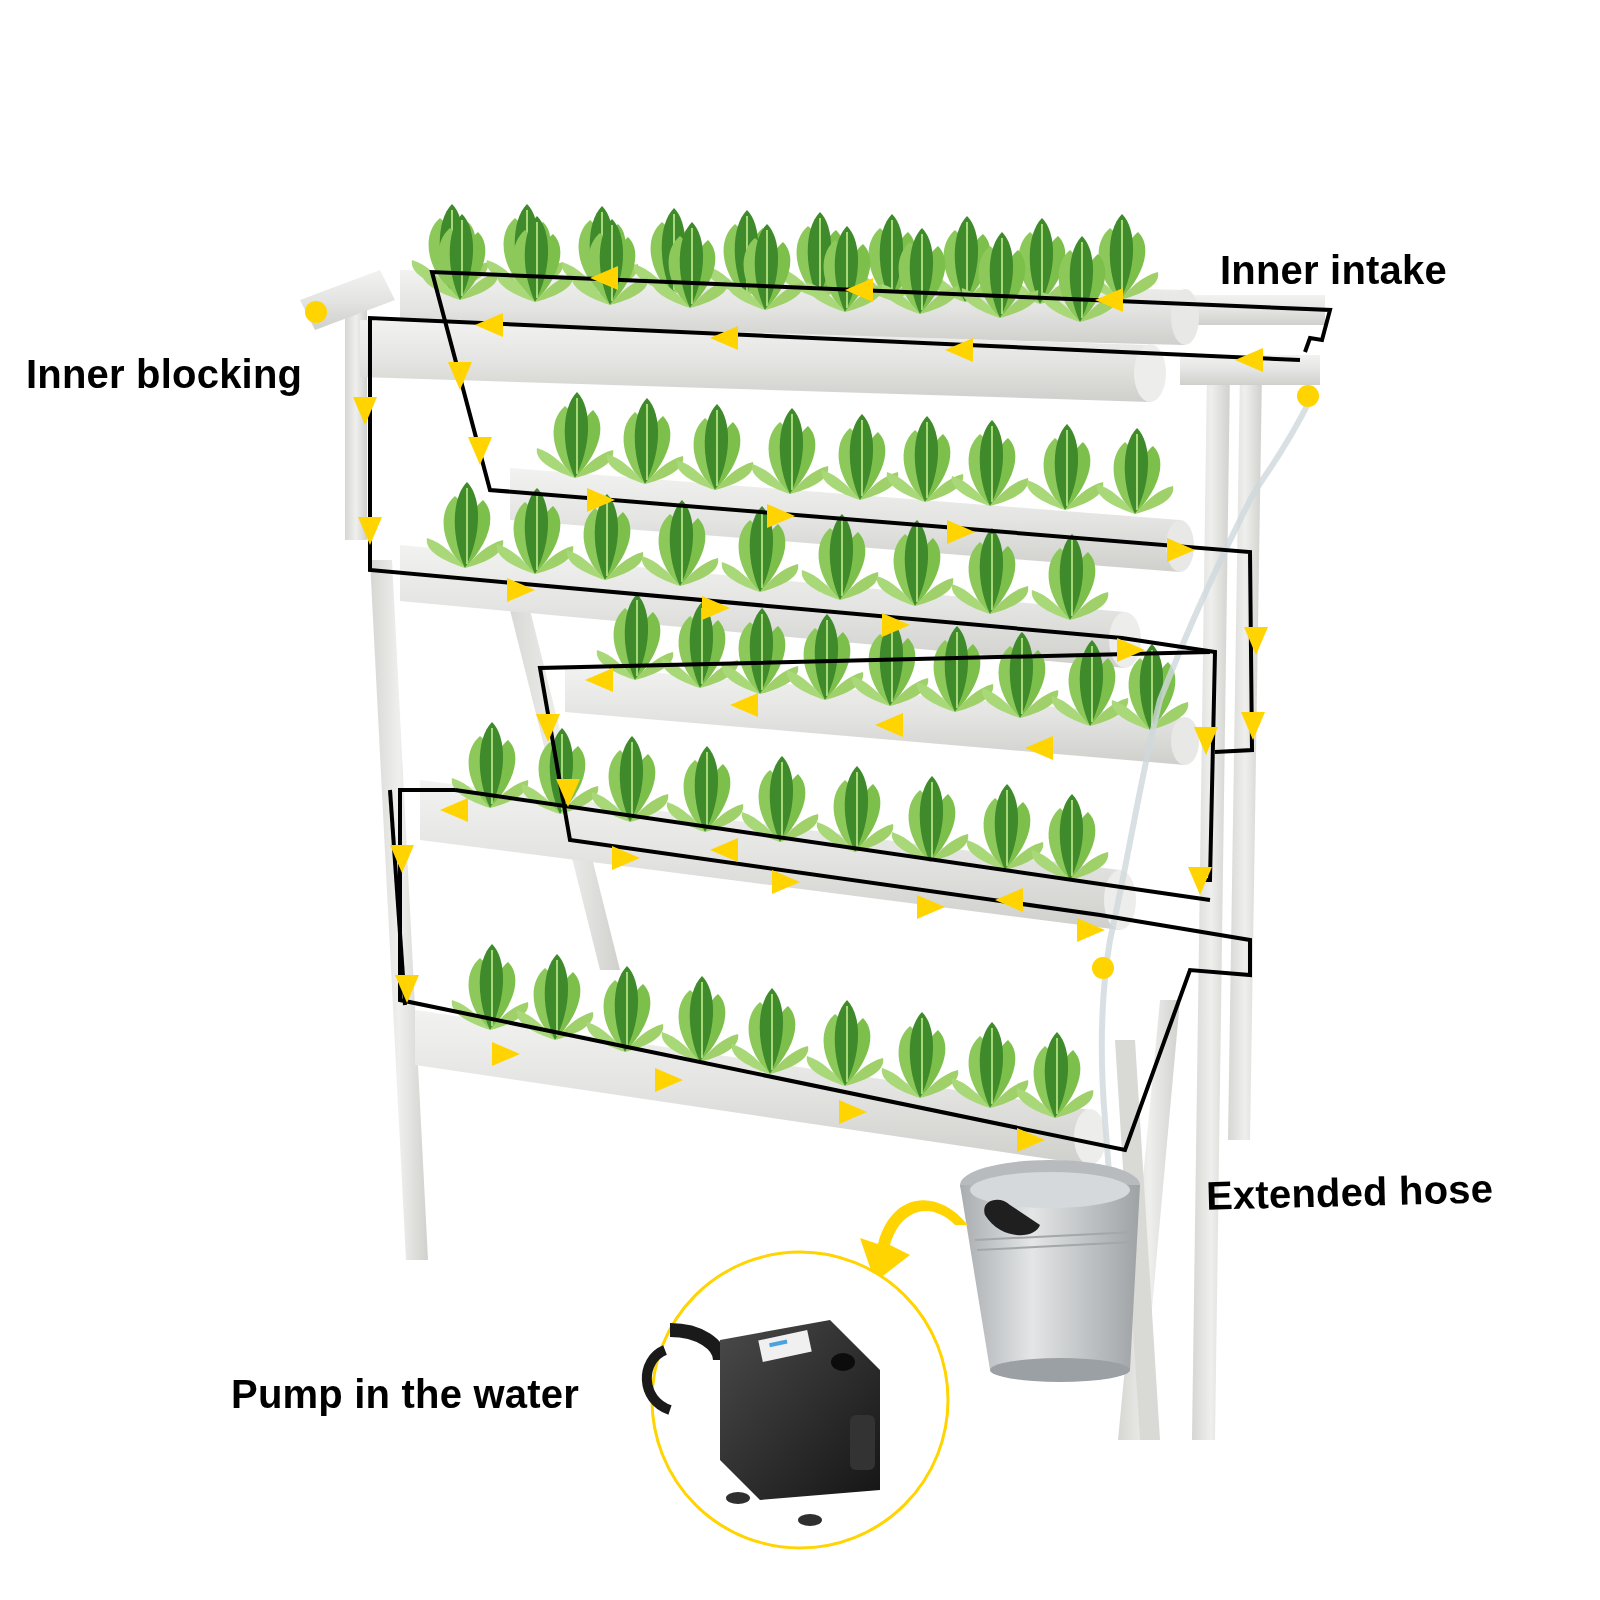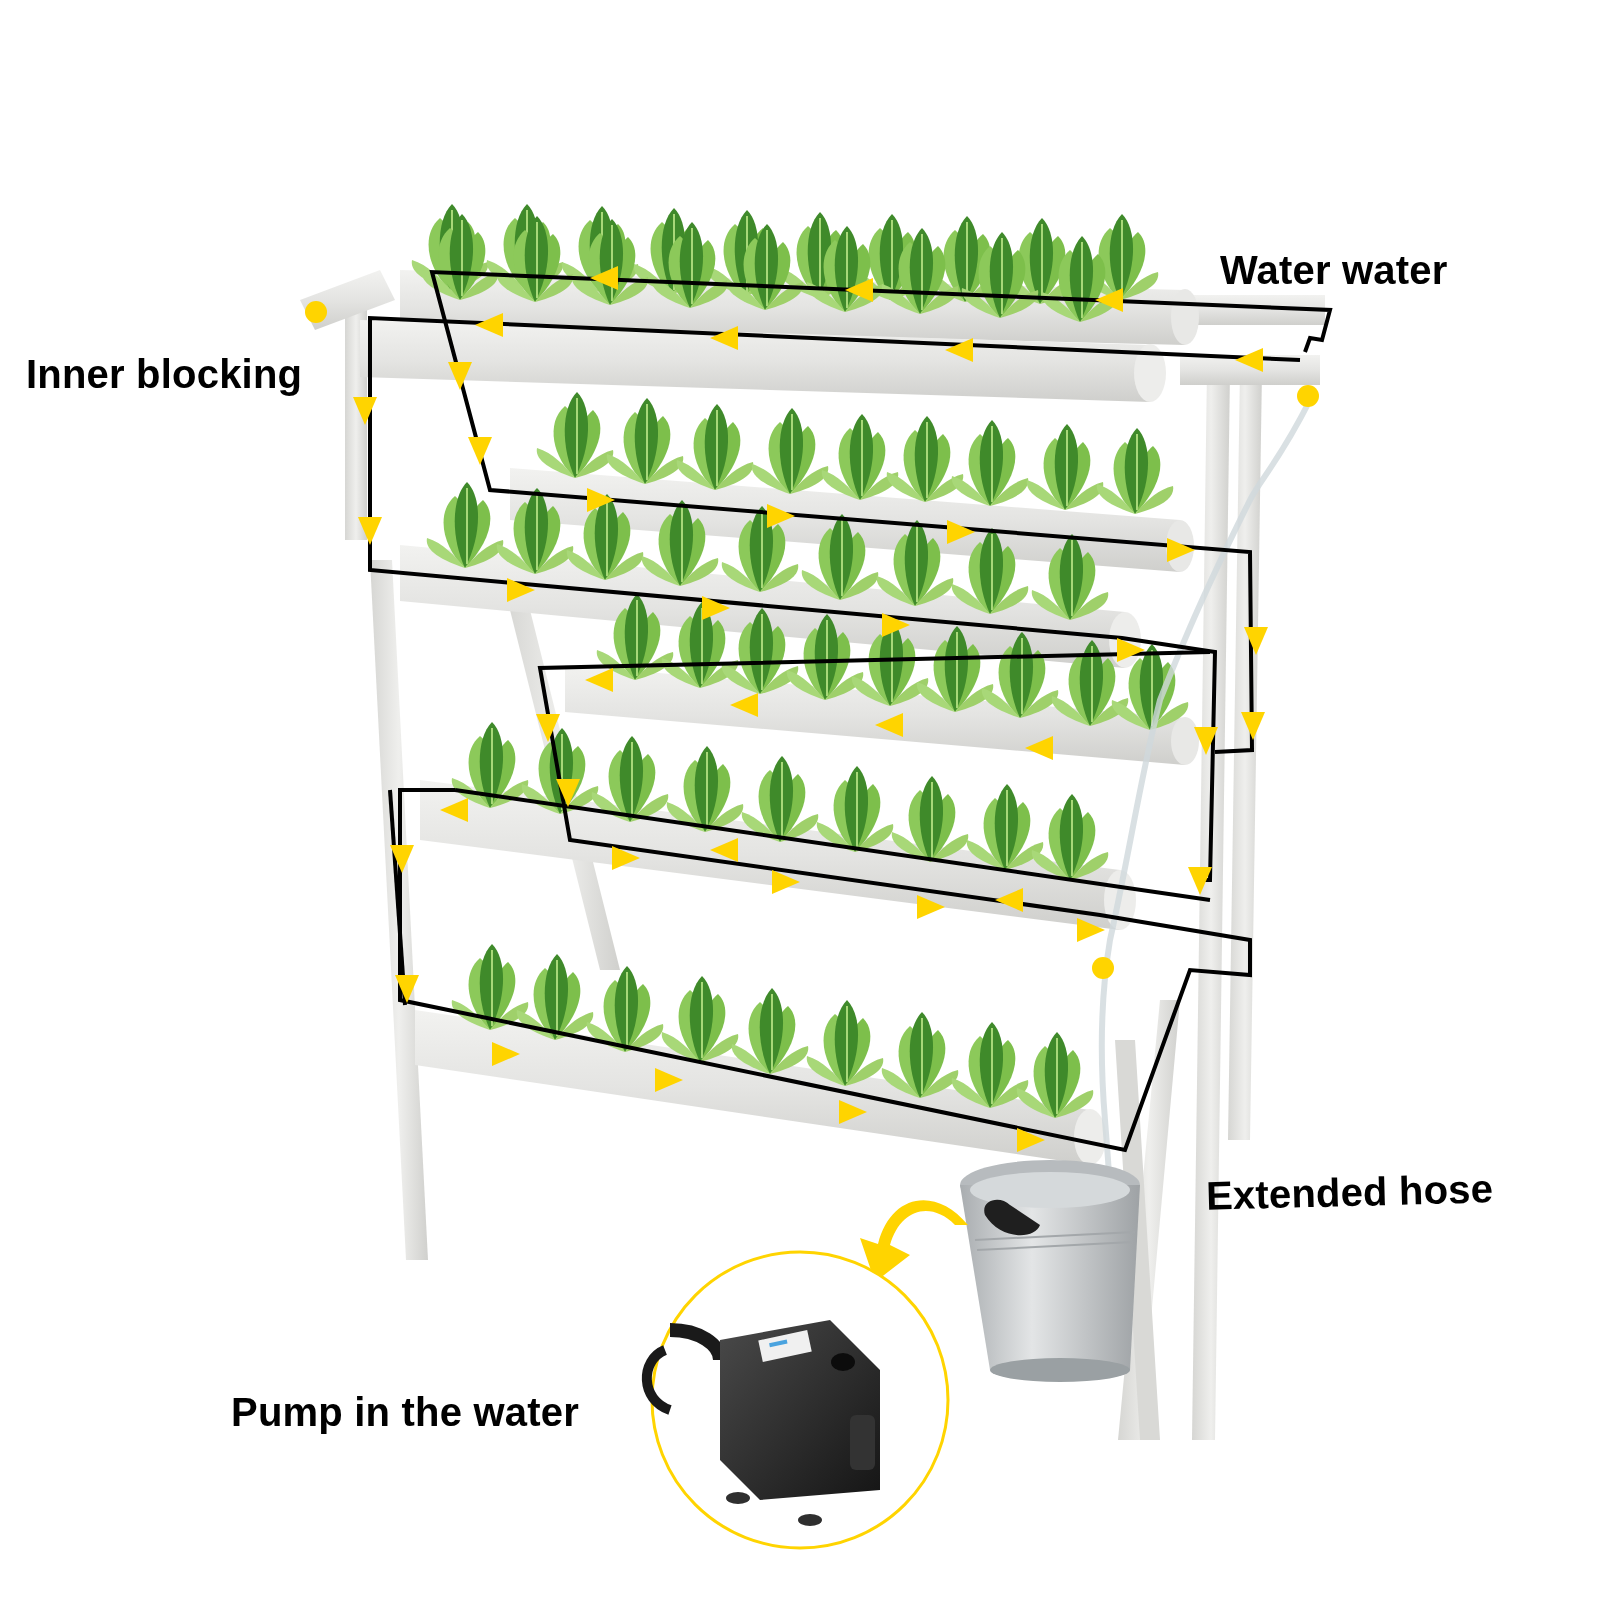--- a/index.html
+++ b/index.html
@@ -243,17 +243,17 @@
     <polygon points="720,1340 830,1320 880,1370 880,1490 760,1500 720,1460" fill="url(#pumpG)"></polygon>
     <rect x="760" y="1335" width="50" height="22" fill="#f0f0f0" transform="rotate(-12 785 1346)"></rect>
     <rect x="770" y="1340" width="18" height="4" fill="#4aa3df" transform="rotate(-12 785 1346)"></rect>
     <ellipse cx="843" cy="1362" rx="12" ry="9" fill="#0c0c0c"></ellipse>
     <rect x="850" y="1415" width="25" height="55" rx="6" fill="#333"></rect>
     <ellipse cx="738" cy="1498" rx="12" ry="6" fill="#2f2f2f"></ellipse>
     <ellipse cx="810" cy="1520" rx="12" ry="6" fill="#2f2f2f"></ellipse>
   </g>
 </svg>
 
-<div class="label" style="left:1220px;top:248px;">Water water</div>
+<div class="label" style="left:1220px;top:248px;">Inner intake</div>
 <div class="label" style="left:26px;top:352px;text-align:right;">Inner blocking</div>
 <div class="label" style="left:1206px;top:1170px;transform:rotate(-1.5deg);">Extended hose</div>
-<div class="label" style="left:231px;top:1372px;margin-top:18px;">Pump in the water</div>
+<div class="label" style="left:231px;top:1372px;">Pump in the water</div>
 </div>
 
 </body></html>

